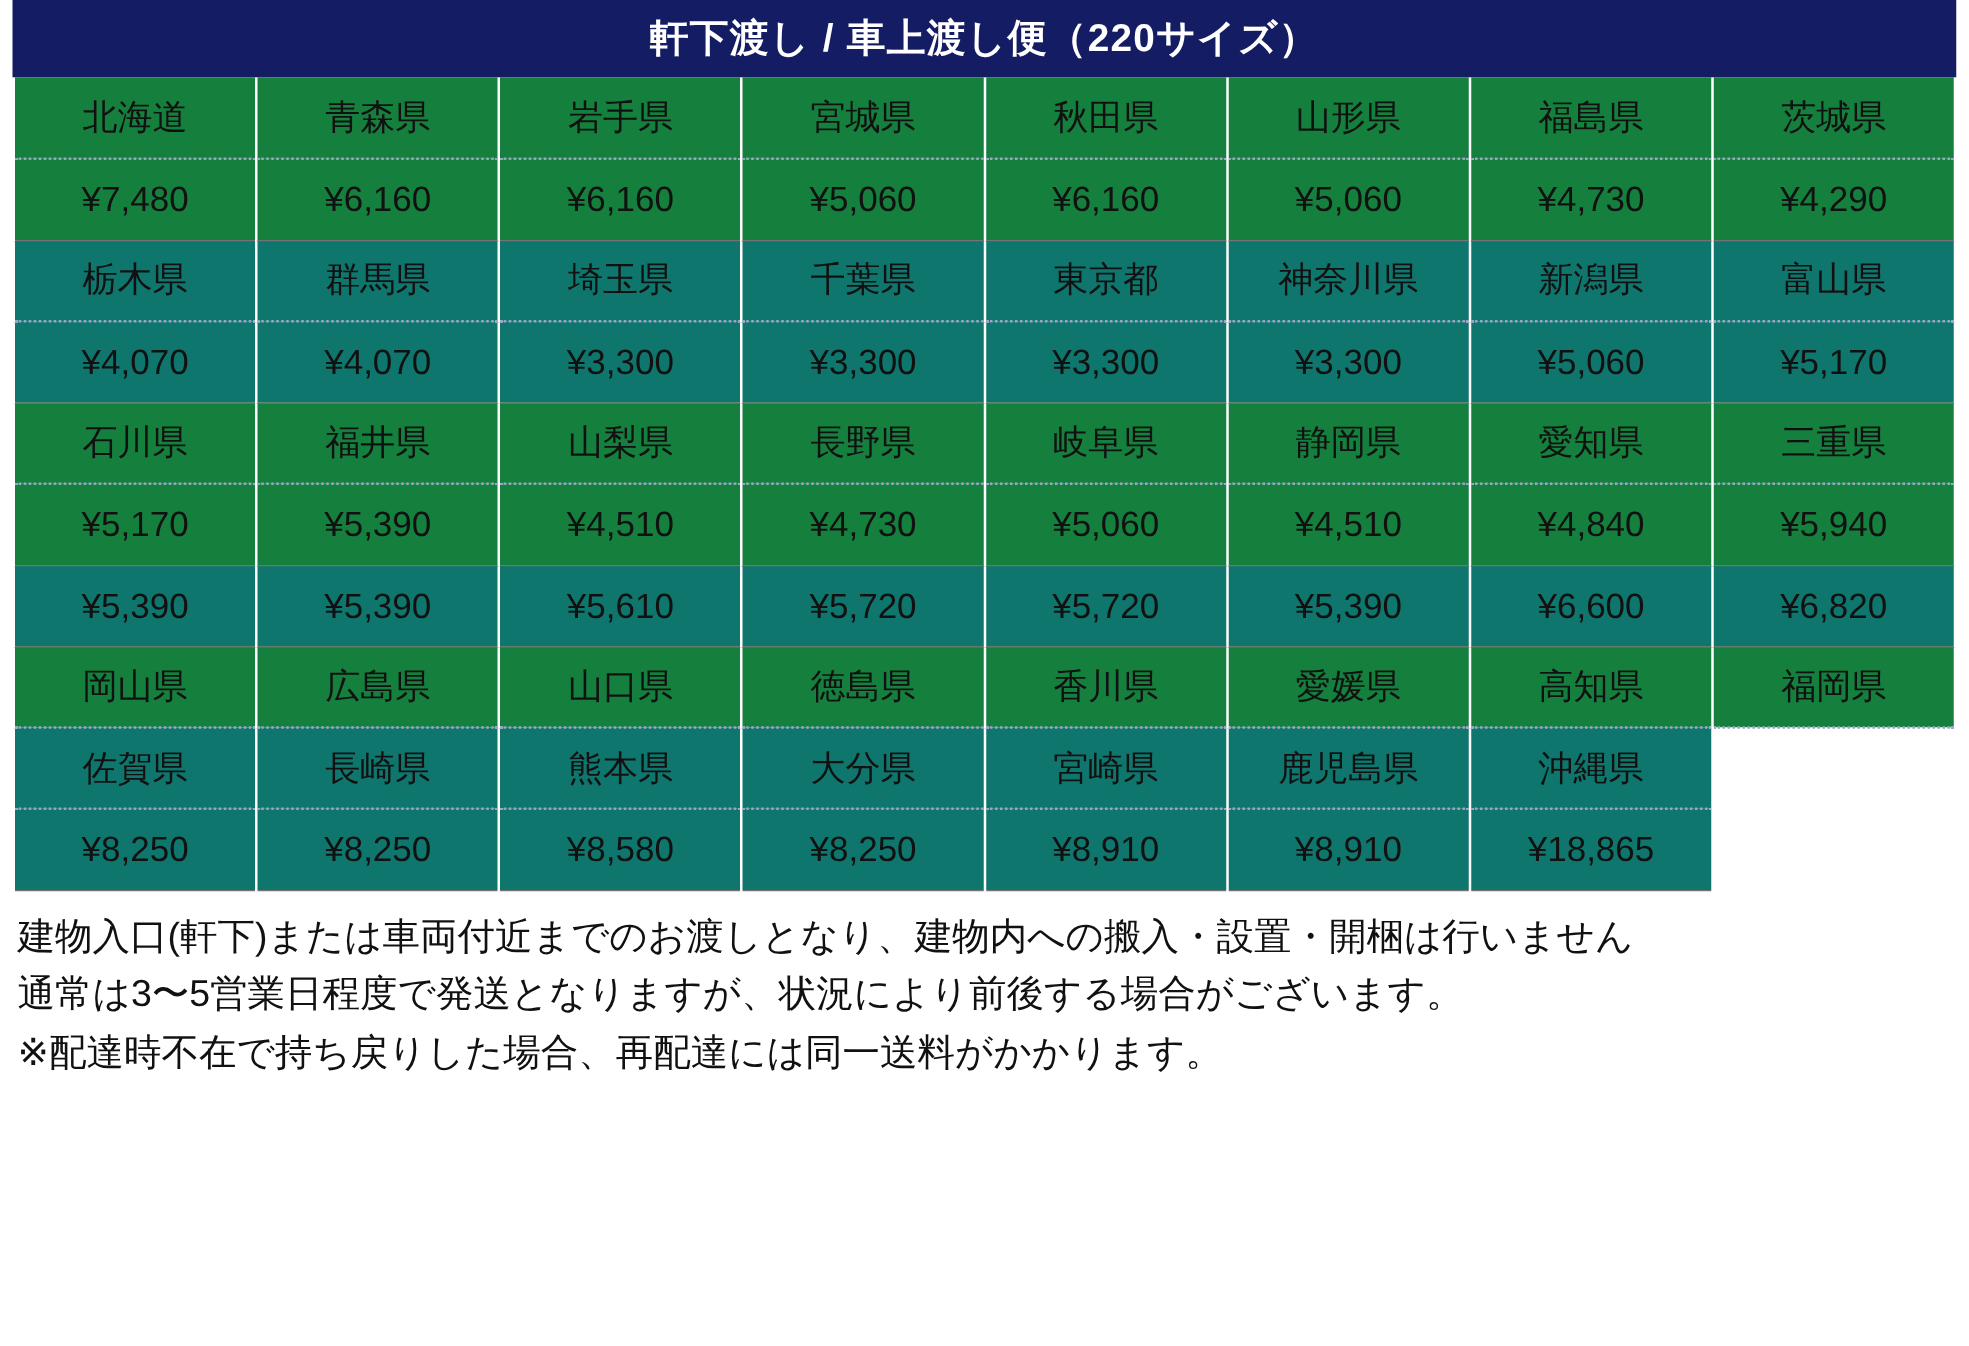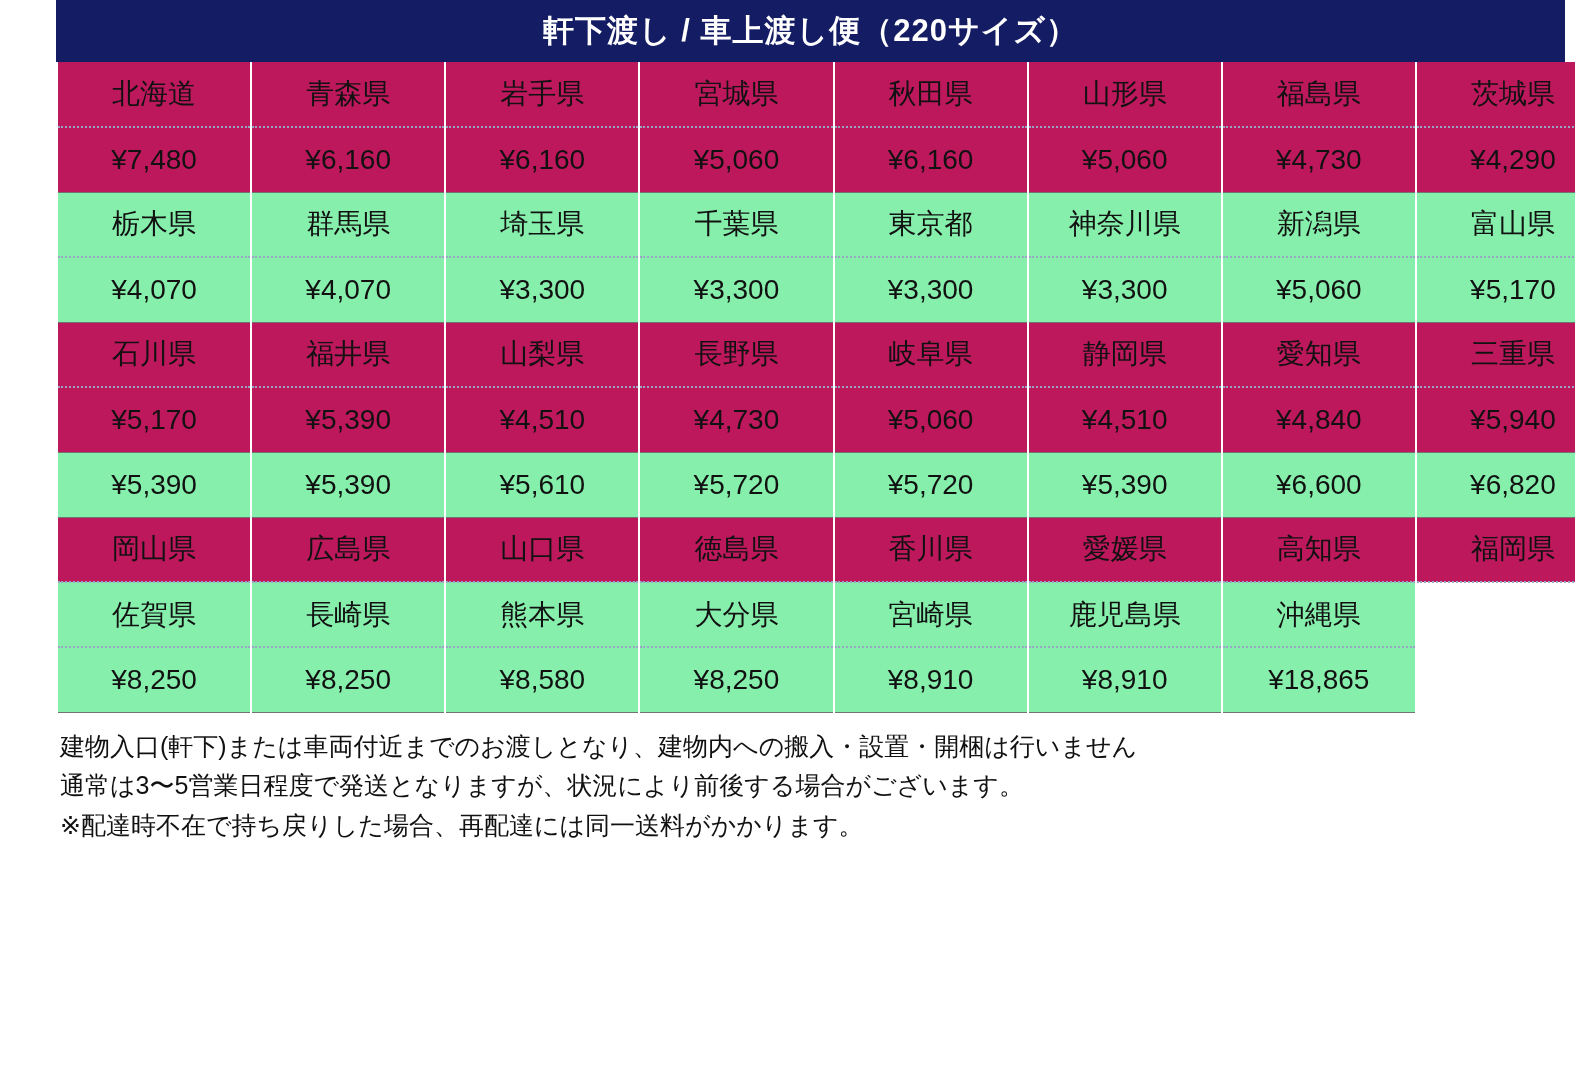--- a/index.html
+++ b/index.html
@@ -11,21 +11,20 @@
     font-family: "Liberation Sans", "DejaVu Sans", sans-serif;
     width: 1575px;
     height: 1077px;
     overflow: hidden;
   }
   .sheet {
     width: 1575px;
     height: 817px;
     position: relative;
     box-sizing: border-box;
-    padding-left: 46px;
   }
   .title-bar {
     background: #141c63;
     color: #ffffff;
     height: 62px;
     display: flex;
     align-items: center;
     justify-content: center;
     font-size: 31px;
     font-weight: bold;
@@ -52,32 +51,32 @@
     box-sizing: border-box;
     padding: 0;
   }
   td.pref {
     border-bottom: 2px dotted #9aa7c4;
   }
   td.price {
     border-bottom: 1px solid #737373;
   }
   tr.band-light td {
-    background: #be185d;
+    background: #15803d;
   }
   tr.band-blue td {
-    background: #86efac;
+    background: #0f766e;
   }
   td.empty {
     background: #ffffff !important;
     border: none !important;
   }
   .notes {
     margin: 16px 14px 0 14px;
-    font-size: 25px;
+    font-size: 30px;
     line-height: 1.42;
     color: #111111;
   }
   .notes div {
     margin-bottom: 4px;
     white-space: nowrap;
   }
 </style>
 </head>
 <body>

